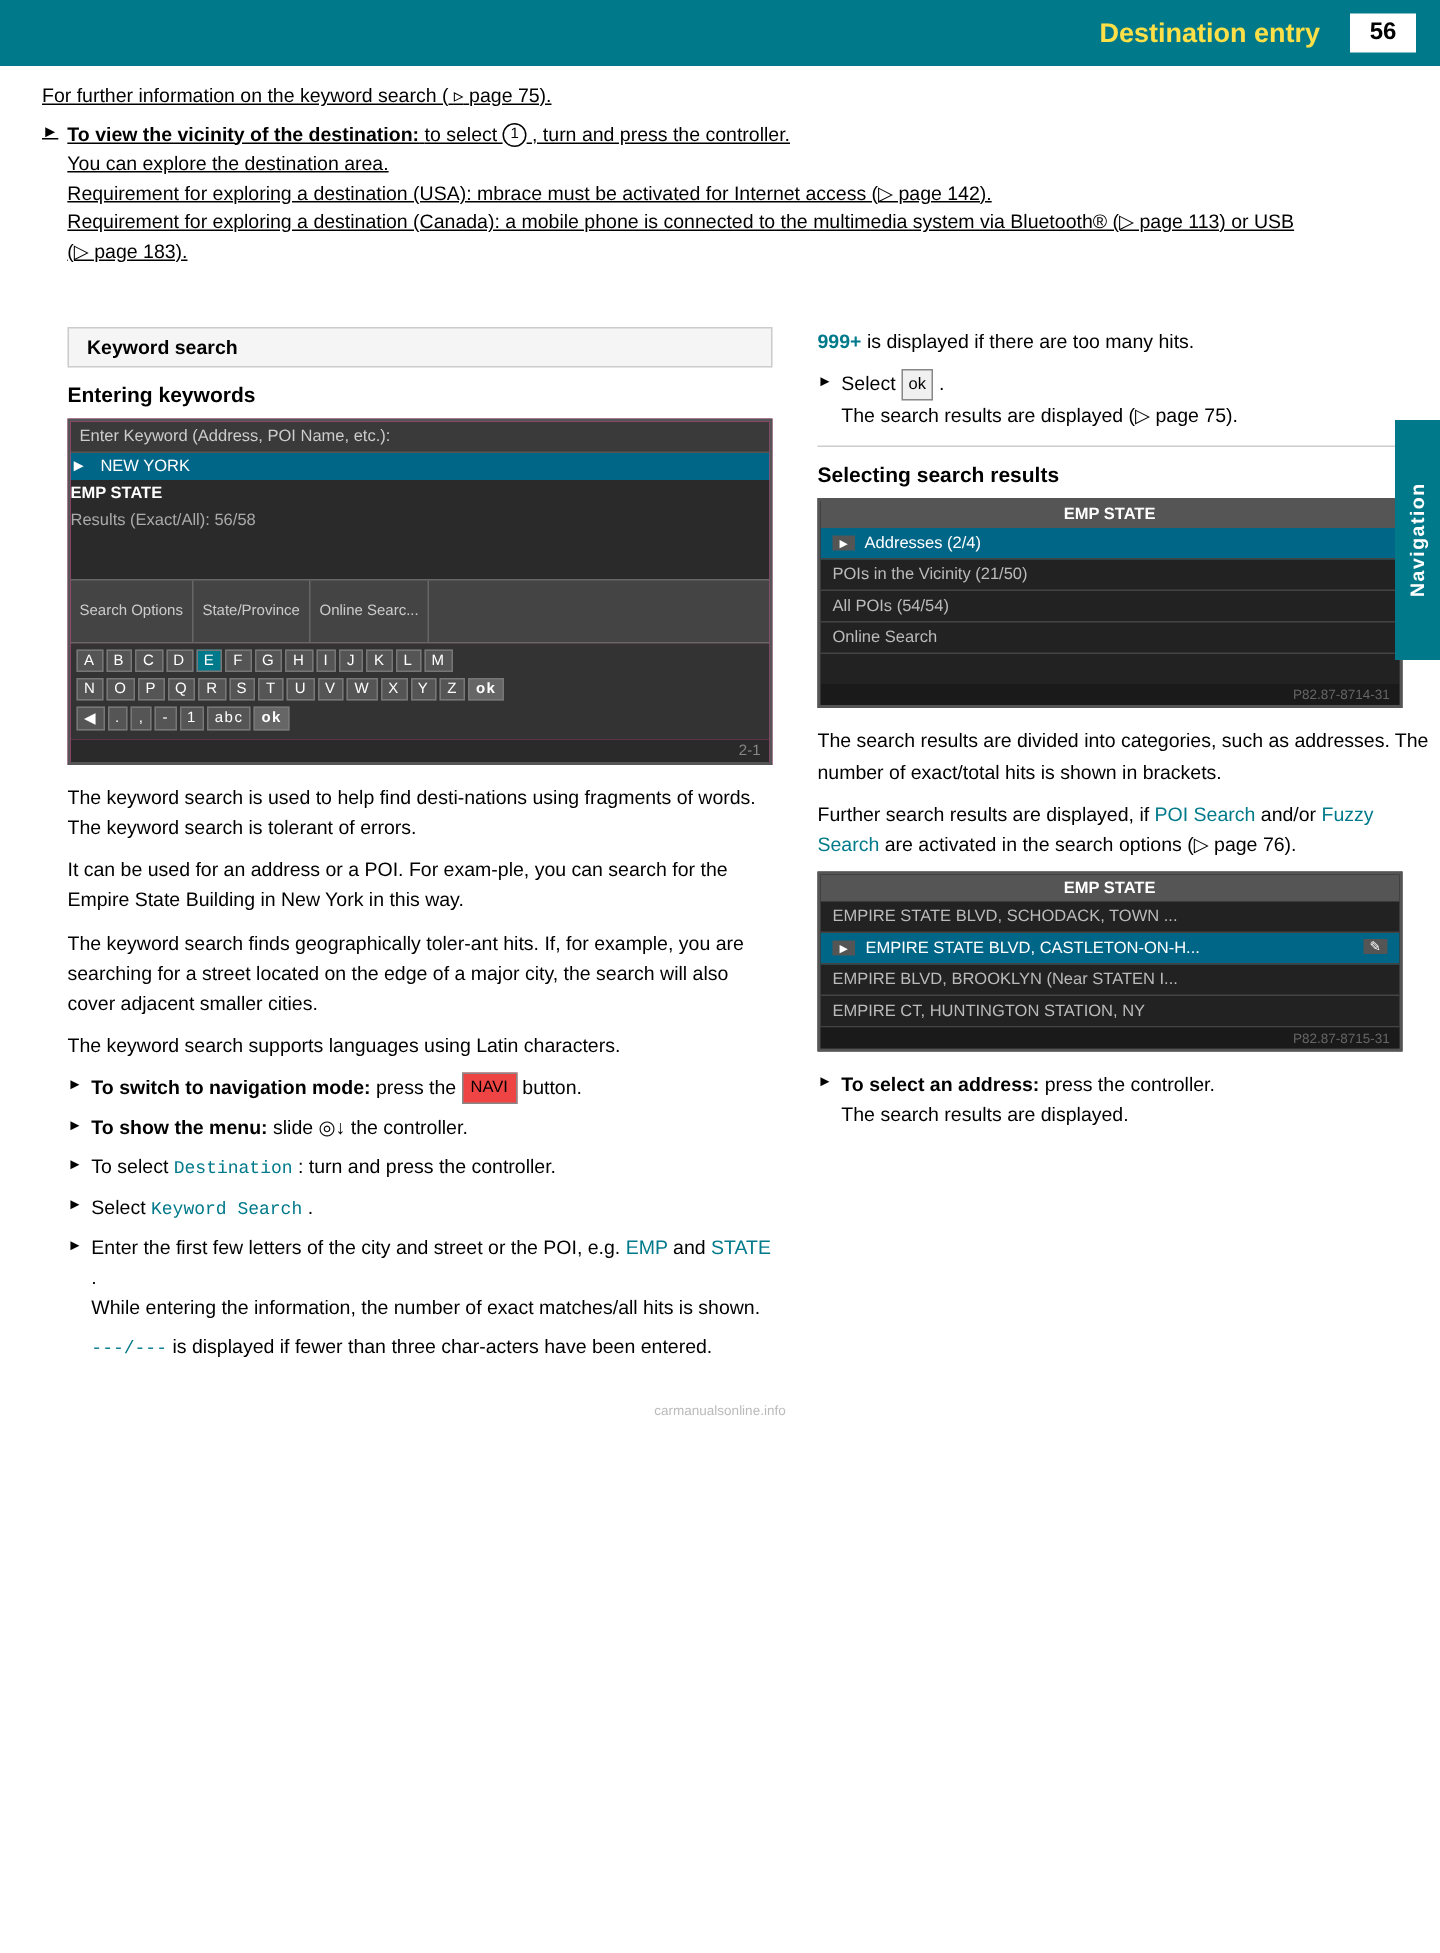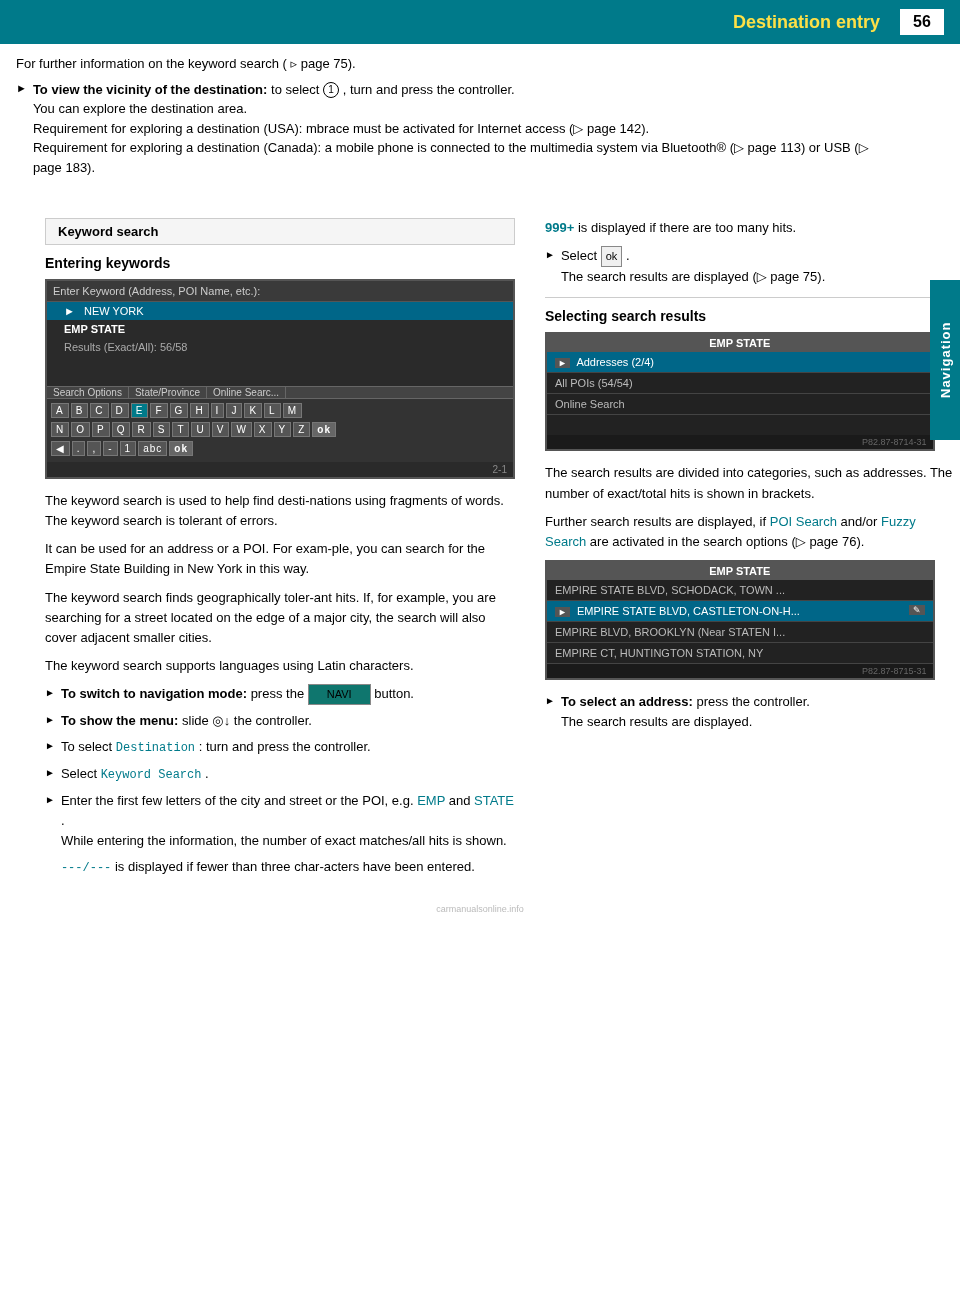--- a/index.html
+++ b/index.html
@@ -71,22 +71,23 @@
       padding-right: 20px;
     }
 
     .right-column {
       width: 420px;
       padding-left: 10px;
     }
 
     
     .intro-section {
-      padding: 10px 30px 15px 16px;
+      padding: 10px 30px 15px 28px;
       width: 900px;
+      text-decoration: underline;
     }
 
     .intro-section p {
       margin-bottom: 6px;
       line-height: 1.5;
       font-size: 13px;
     }
 
     .arrow-bullet {
       display: flex;
@@ -137,21 +138,21 @@
     .nav-screen .nav-input-row {
       background: #3a3a3a;
       padding: 4px 6px;
       color: #ccc;
       border-bottom: 1px solid #555;
       font-size: 11px;
     }
 
     .nav-screen .nav-result {
       background: #2a2a2a;
-      padding: 3px 17px;
+      padding: 3px 0;
       color: #aaa;
       font-size: 11px;
     }
 
     .nav-screen .nav-result.bold-item {
       color: #fff;
       font-weight: bold;
     }
 
     .nav-screen .nav-result.selected-item {
@@ -162,21 +163,21 @@
     .nav-screen .nav-options-row {
       display: flex;
       background: #444;
       color: #ccc;
       font-size: 10px;
       border-top: 1px solid #666;
       border-bottom: 1px solid #666;
     }
 
     .nav-screen .nav-options-row span {
-      padding: 0 6px;
+      padding: 15px 6px;
       border-right: 1px solid #666;
     }
 
     .nav-screen .nav-keyboard {
       background: #333;
       padding: 4px 4px 2px 4px;
       color: #eee;
       font-size: 11px;
       letter-spacing: 1px;
     }
@@ -289,23 +290,23 @@
       font-size: 13px;
     }
 
     .bold-text { font-weight: bold; }
     .teal-text { color: #007a8a; }
     .mono-text { font-family: 'Courier New', monospace; font-size: 12px; }
 
     .navi-button {
       display: inline-block;
       border: 1px solid #888;
-      padding: 1px 18px;
-      font-size: 11px;
-      background: #0f766e;
+      padding: 1px 5px;
+      font-size: 11px;
+      background: #ef4444;
       vertical-align: middle;
       text-align: center;
     }
 
     .ok-button {
       display: inline-block;
       border: 1px solid #888;
       padding: 1px 4px;
       font-size: 11px;
       background: #f0f0f0;
@@ -526,20 +527,23 @@
 
     <h3 class="section-title">Selecting search results</h3>
 
     <div class="results-screen">
       <div class="results-header">EMP STATE</div>
       <div class="result-item selected">
         <span class="arrow-indicator">►</span>
         <span>Addresses (2/4)</span>
       </div>
       <div class="result-item">
+        <span>POIs in the Vicinity (21/50)</span>
+      </div>
+      <div class="result-item">
         <span>All POIs (54/54)</span>
       </div>
       <div class="result-item">
         <span>Online Search</span>
       </div>
       <div style="height:20px; background:#222;"></div>
       <div class="screen-footer">P82.87-8714-31</div>
     </div>
 
     <p class="body-text">The search results are divided into categories, such as addresses. The number of exact/total hits is shown in brackets.</p>

